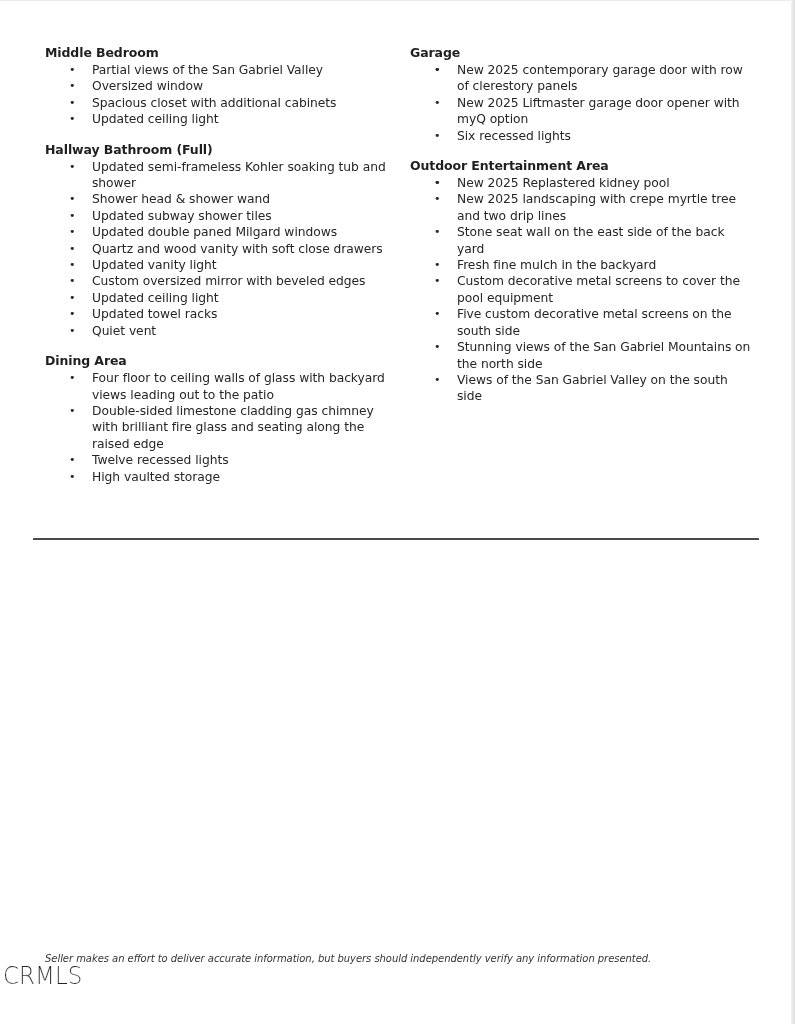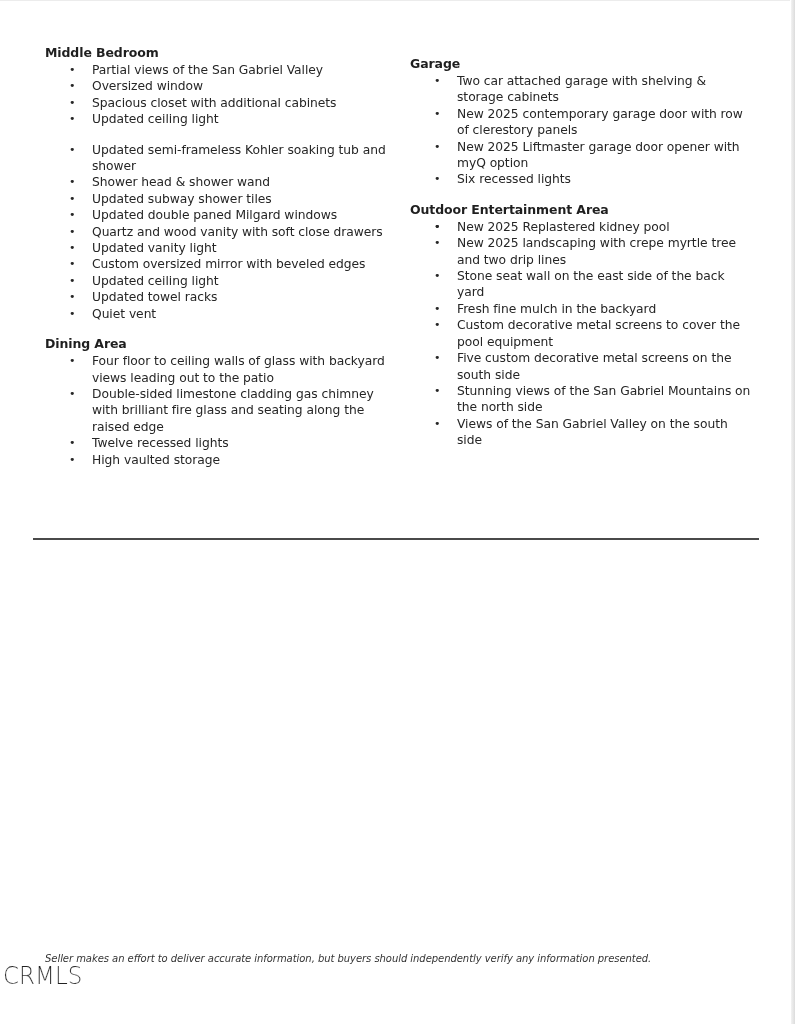--- a/index.html
+++ b/index.html
@@ -9,21 +9,21 @@
   }
   .page-edge-right {
     position: absolute; top: 0; right: 0; width: 4px; height: 1024px;
     background: linear-gradient(to right, #f2f2f2, #dcdcdc);
   }
   .page-edge-top {
     position: absolute; top: 0; left: 0; width: 790px; height: 1px; background: #ececec;
   }
   .col { position: absolute; top: 45px; }
   .col-left { left: 45px; width: 350px; }
-  .col-right { left: 410px; width: 345px; margin-top: 11px; }
+  .col-right { left: 410px; width: 345px; }
   .section { margin-bottom: 14px; }
   .section-title {
     font-size: 12.5px; font-weight: 600; line-height: 16px; margin: 0 0 1px 0; letter-spacing: -0.1px;
   }
   ul.items { list-style: none; margin: 0; padding: 0; }
   ul.items li {
     position: relative; padding-left: 47px; font-size: 12.3px; line-height: 16.4px;
     letter-spacing: -0.05px; color: #262626;
   }
   ul.items li .bullet {
@@ -54,20 +54,21 @@
     <div class="section-title">Middle Bedroom</div>
     <ul class="items">
       <li><span class="bullet">•</span><span>Partial views of the San Gabriel Valley</span></li>
       <li><span class="bullet">•</span><span>Oversized window</span></li>
       <li><span class="bullet">•</span><span>Spacious closet with additional cabinets</span></li>
       <li><span class="bullet">•</span><span>Updated ceiling light</span></li>
     </ul>
   </div>
 
   <div class="section">
+    <div class="section-title">Hallway Bathroom (Full)</div>
     <ul class="items">
       <li><span class="bullet">•</span><span>Updated semi-frameless Kohler soaking tub and shower</span></li>
       <li><span class="bullet">•</span><span>Shower head &amp; shower wand</span></li>
       <li><span class="bullet">•</span><span>Updated subway shower tiles</span></li>
       <li><span class="bullet">•</span><span>Updated double paned Milgard windows</span></li>
       <li><span class="bullet">•</span><span>Quartz and wood vanity with soft close drawers</span></li>
       <li><span class="bullet">•</span><span>Updated vanity light</span></li>
       <li><span class="bullet">•</span><span>Custom oversized mirror with beveled edges</span></li>
       <li><span class="bullet">•</span><span>Updated ceiling light</span></li>
       <li><span class="bullet">•</span><span>Updated towel racks</span></li>
@@ -83,21 +84,21 @@
       <li><span class="bullet">•</span><span>Twelve recessed lights</span></li>
       <li><span class="bullet">•</span><span>High vaulted storage</span></li>
     </ul>
   </div>
 </div>
 
 <div class="col col-right">
   <div class="section">
     <div class="section-title">Garage</div>
     <ul class="items">
-      <li><span class="bullet">•</span><span>Two car attached garage with shelving &amp; storage cabinets</span></li>
+      <li><span class="bullet">•</span></li>
       <li><span class="bullet">•</span><span>New 2025 contemporary garage door with row of clerestory panels</span></li>
       <li><span class="bullet">•</span><span>New 2025 Liftmaster garage door opener with myQ option</span></li>
       <li><span class="bullet">•</span><span>Six recessed lights</span></li>
     </ul>
   </div>
 
   <div class="section">
     <div class="section-title">Outdoor Entertainment Area</div>
     <ul class="items">
       <li><span class="bullet">•</span></li>

